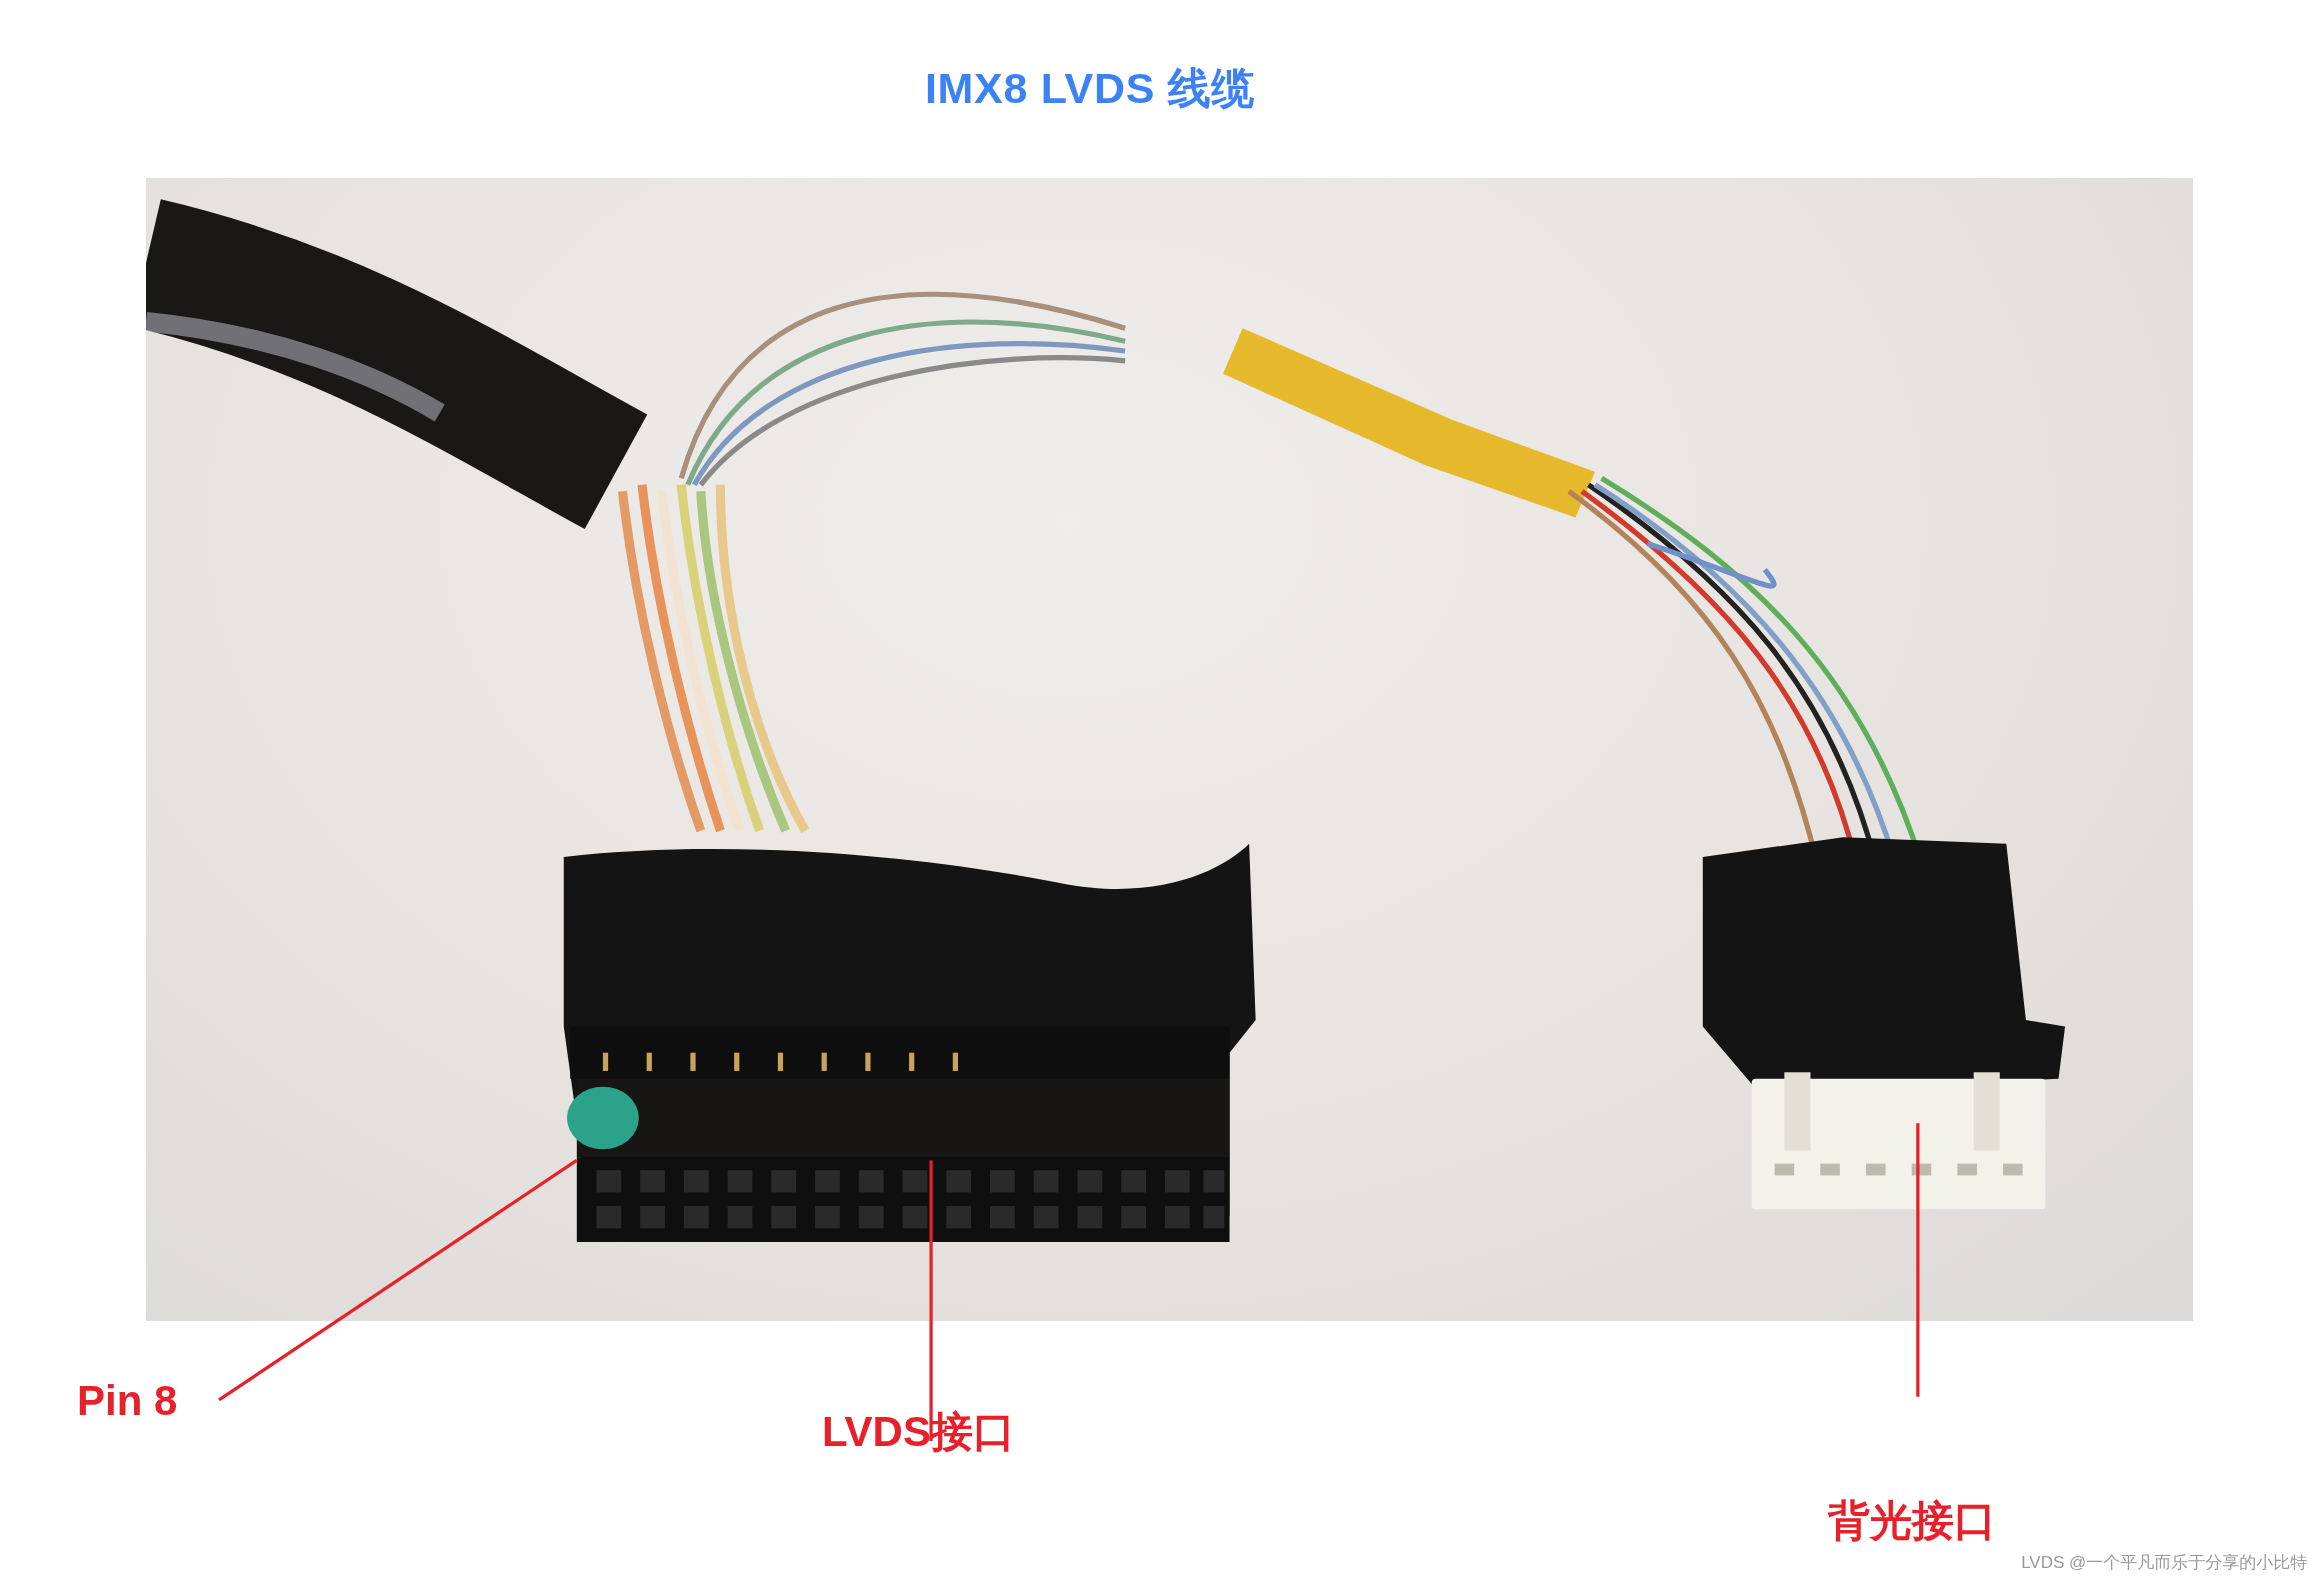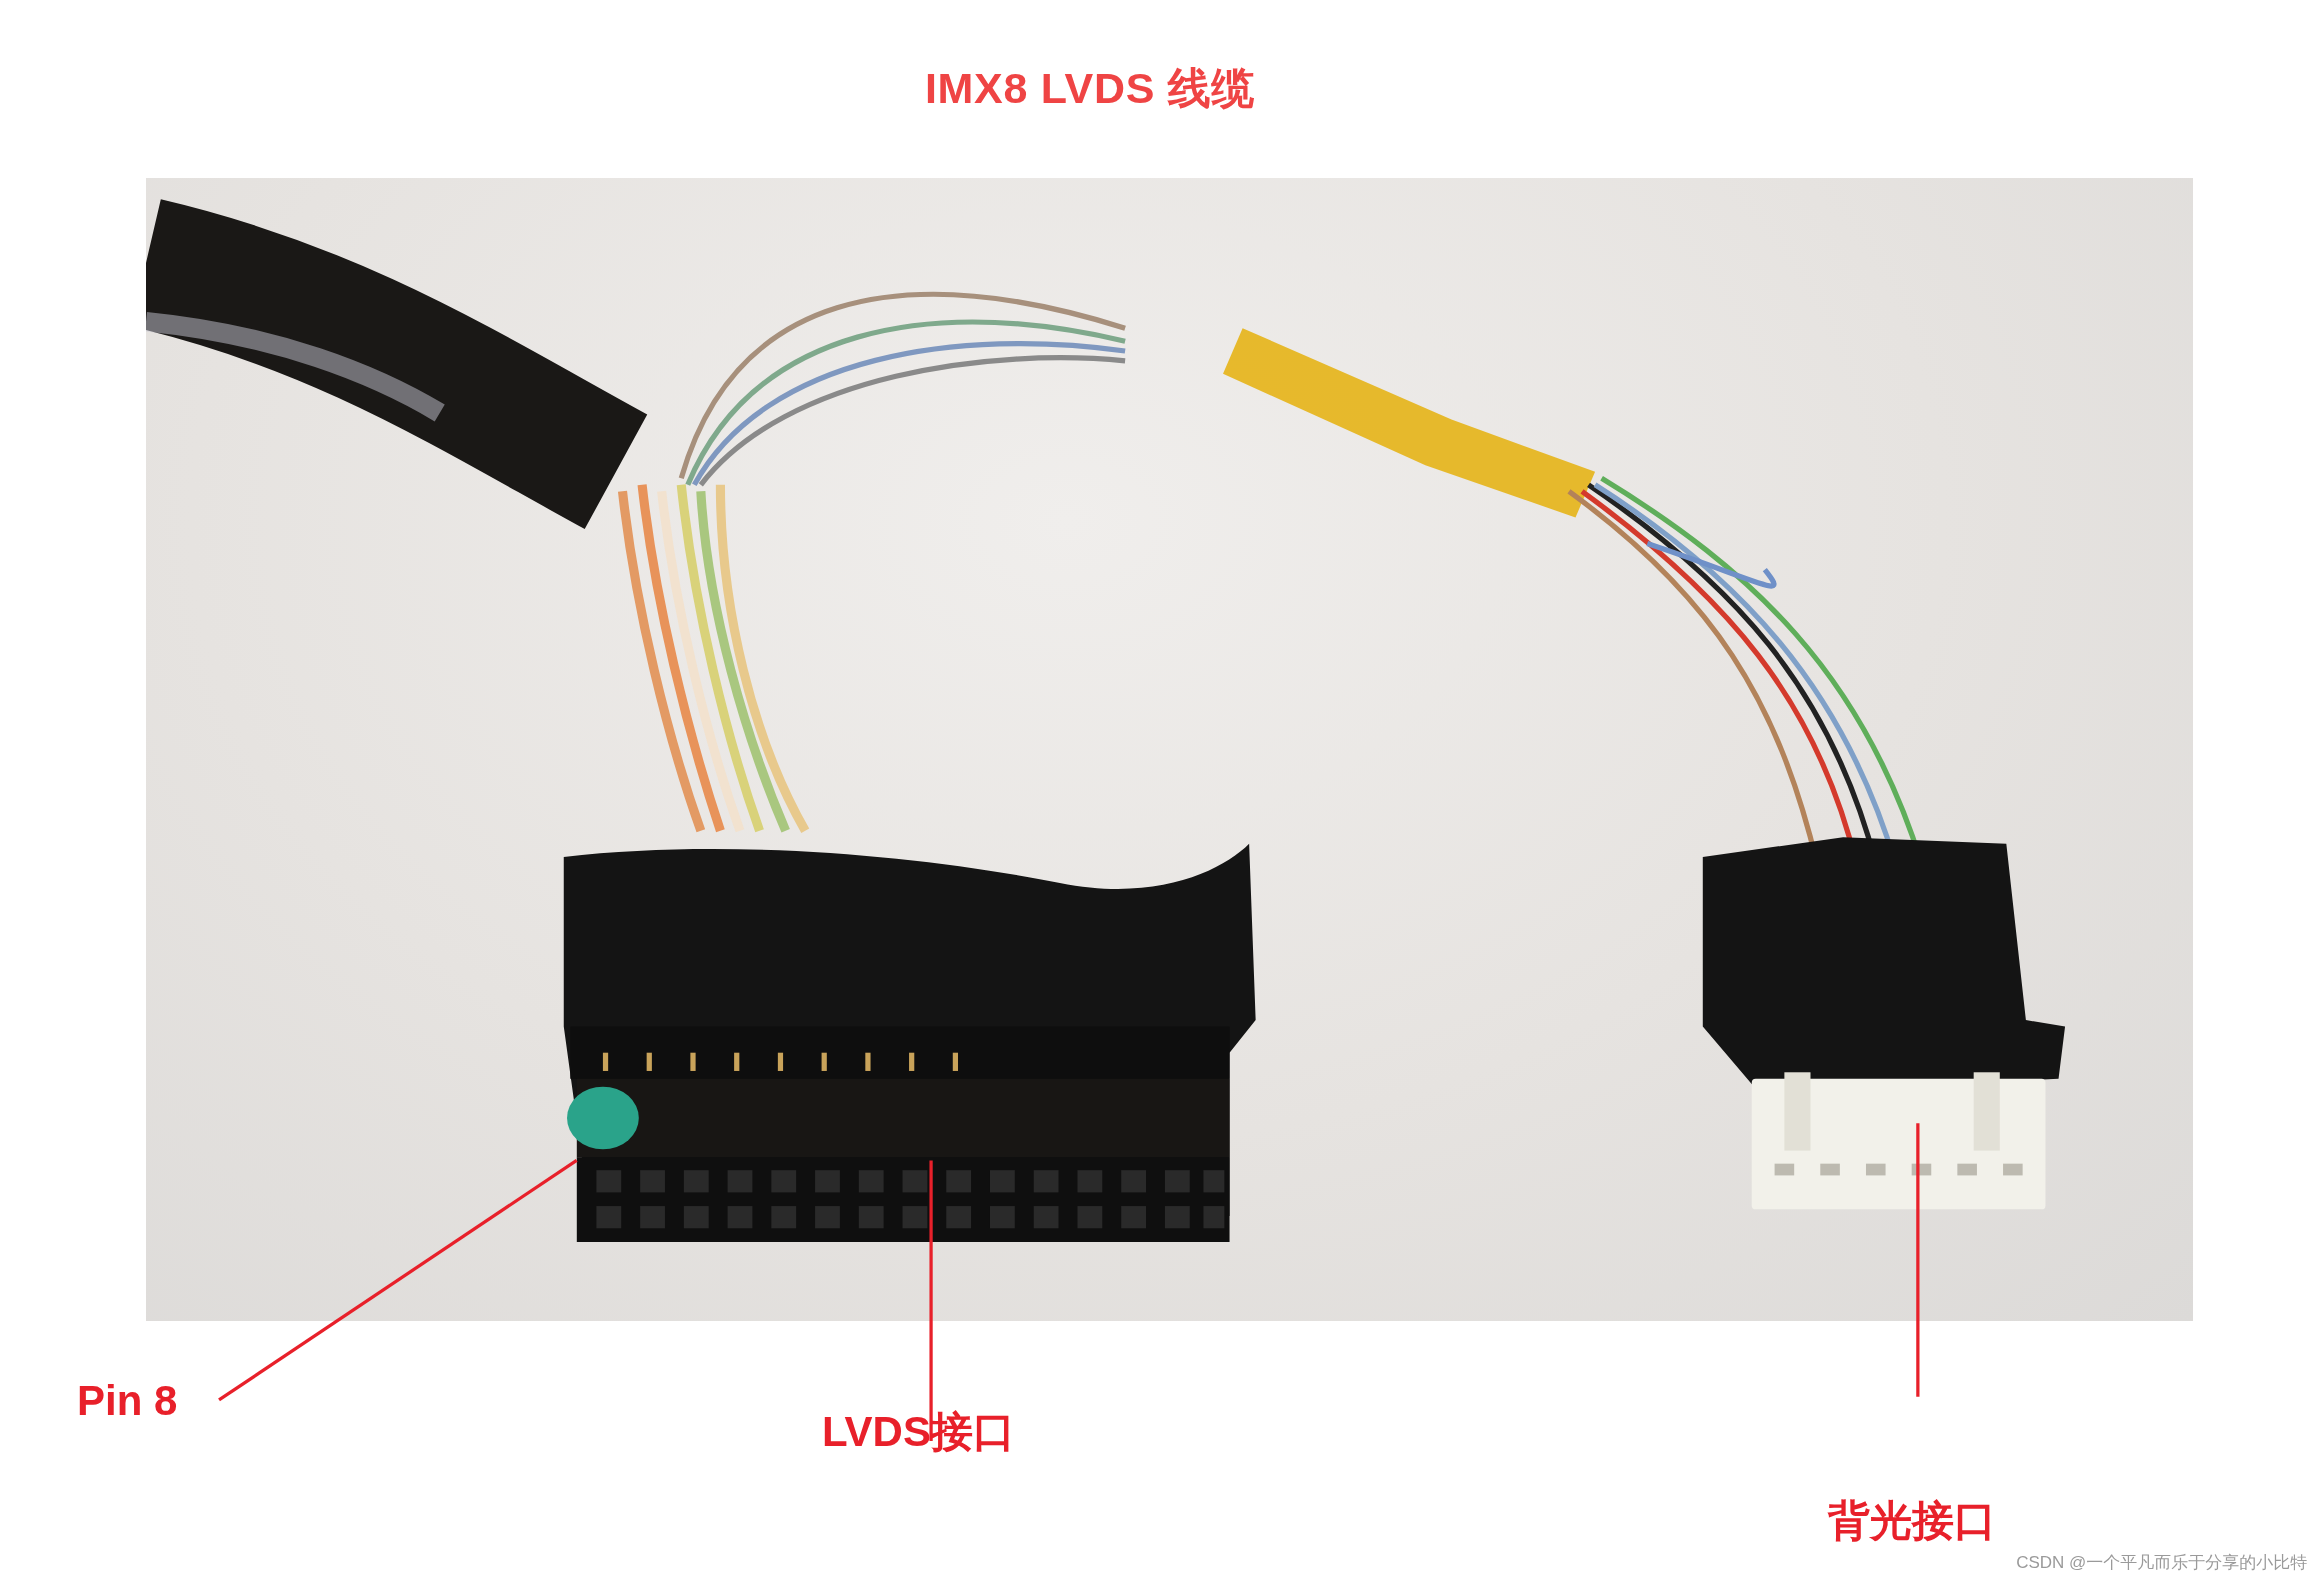--- a/index.html
+++ b/index.html
@@ -1,19 +1,19 @@
 <!DOCTYPE html>
 <html style="font-size:10.4px"><head>
 <meta charset="utf-8">
 <style>
   html, body { margin:0; padding:0; background:#ffffff; }
   body { width:2319px; height:1582px; position:relative; overflow:hidden;
          font-family:"Liberation Sans","DejaVu Sans",sans-serif; }
   .title { position:absolute; left:914px; top:60px; width:352px; text-align:center;
-           font-size:43px; font-weight:bold; color:#ef4444; letter-spacing:0.7px; }
+           font-size:43px; font-weight:bold; color:#3b82f6; letter-spacing:0.7px; }
   .photo { position:absolute; left:146px; top:178px; width:2047px; height:1143px;
            background: radial-gradient(ellipse at 45% 30%, #f0eeec 0%, #e6e3e0 55%, #dcdad8 100%);
            overflow:hidden; }
   .photo svg { position:absolute; left:0; top:0; }
   .label { position:absolute; color:#e8202a; font-weight:bold; font-size:42px; white-space:nowrap; }
   .pin1-label { left:77px; top:1377px; }
   .lvds-label { left:822px; top:1404px; }
   .bl-label { left:1828px; top:1493px; }
   .overlay { position:absolute; left:0; top:0; pointer-events:none; }
   .watermark { position:absolute; right:11.7px; bottom:7.8px; font-size:17px; color:#9a9a9a; }
@@ -127,14 +127,14 @@
 <svg class="overlay" width="2319" height="1582" viewBox="0 0 3552 2424">
   <line x1="335" y1="2145" x2="883" y2="1778" stroke="#e8202a" stroke-width="5"></line>
   <line x1="1426" y1="1778" x2="1426" y2="2208" stroke="#e8202a" stroke-width="5"></line>
   <line x1="2938" y1="1721" x2="2938" y2="2140" stroke="#e8202a" stroke-width="5"></line>
 </svg>
 
 <div class="label pin1-label">Pin 8</div>
 <div class="label lvds-label">LVDS接口</div>
 <div class="label bl-label">背光接口</div>
 
-<div class="watermark">CSDN @一个平凡而乐于分享的小比特</div>
+<div class="watermark">LVDS @一个平凡而乐于分享的小比特</div>
 
 
 </body></html>

